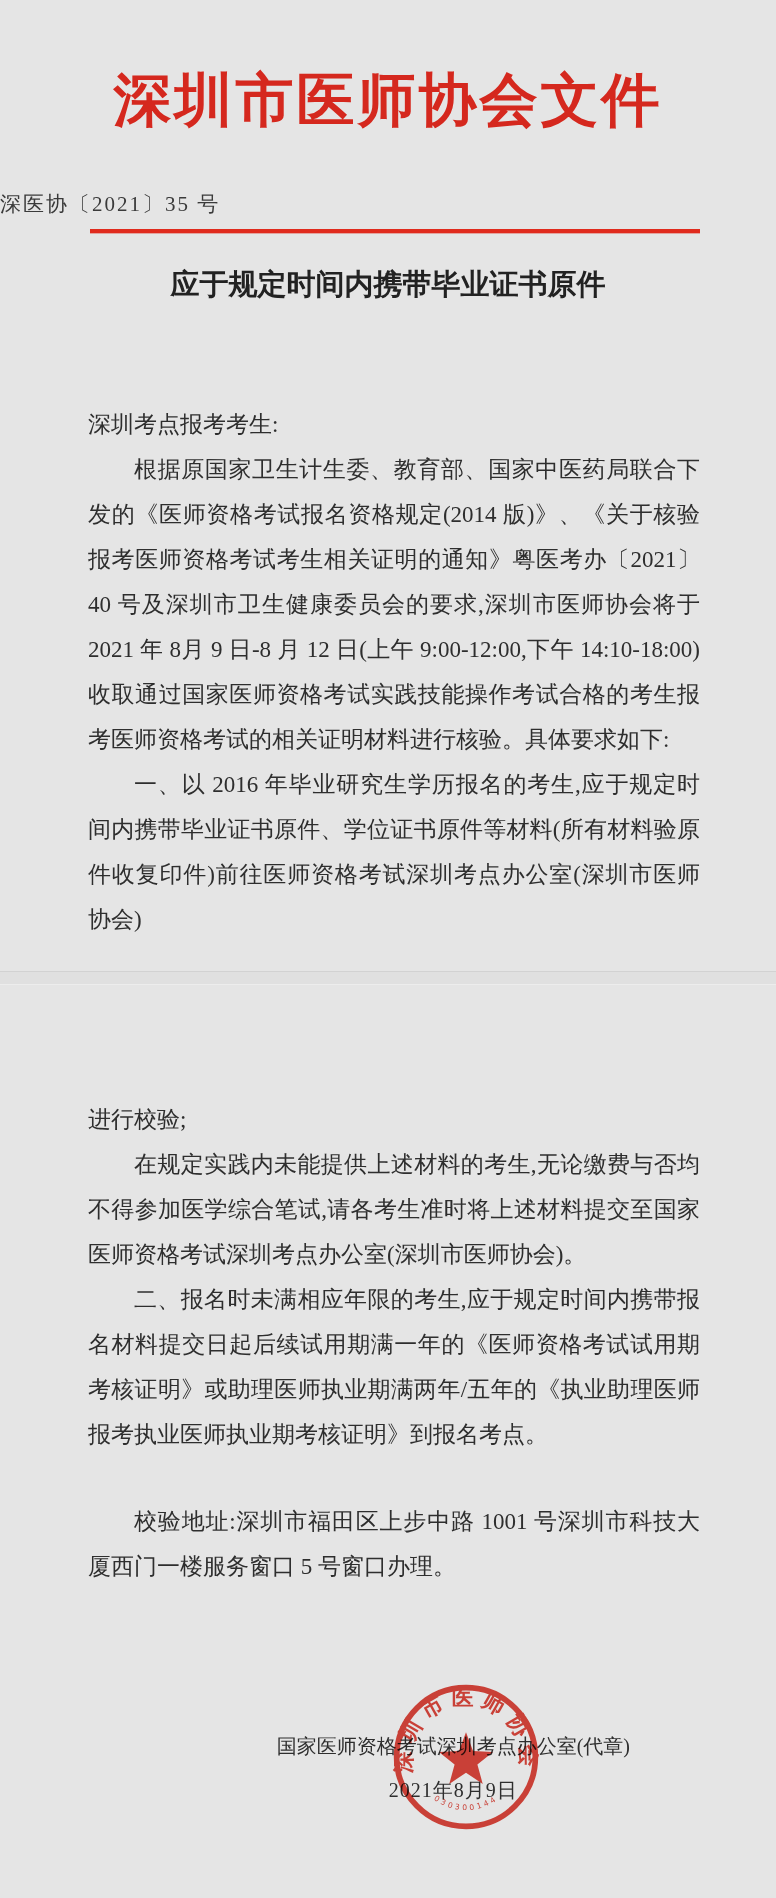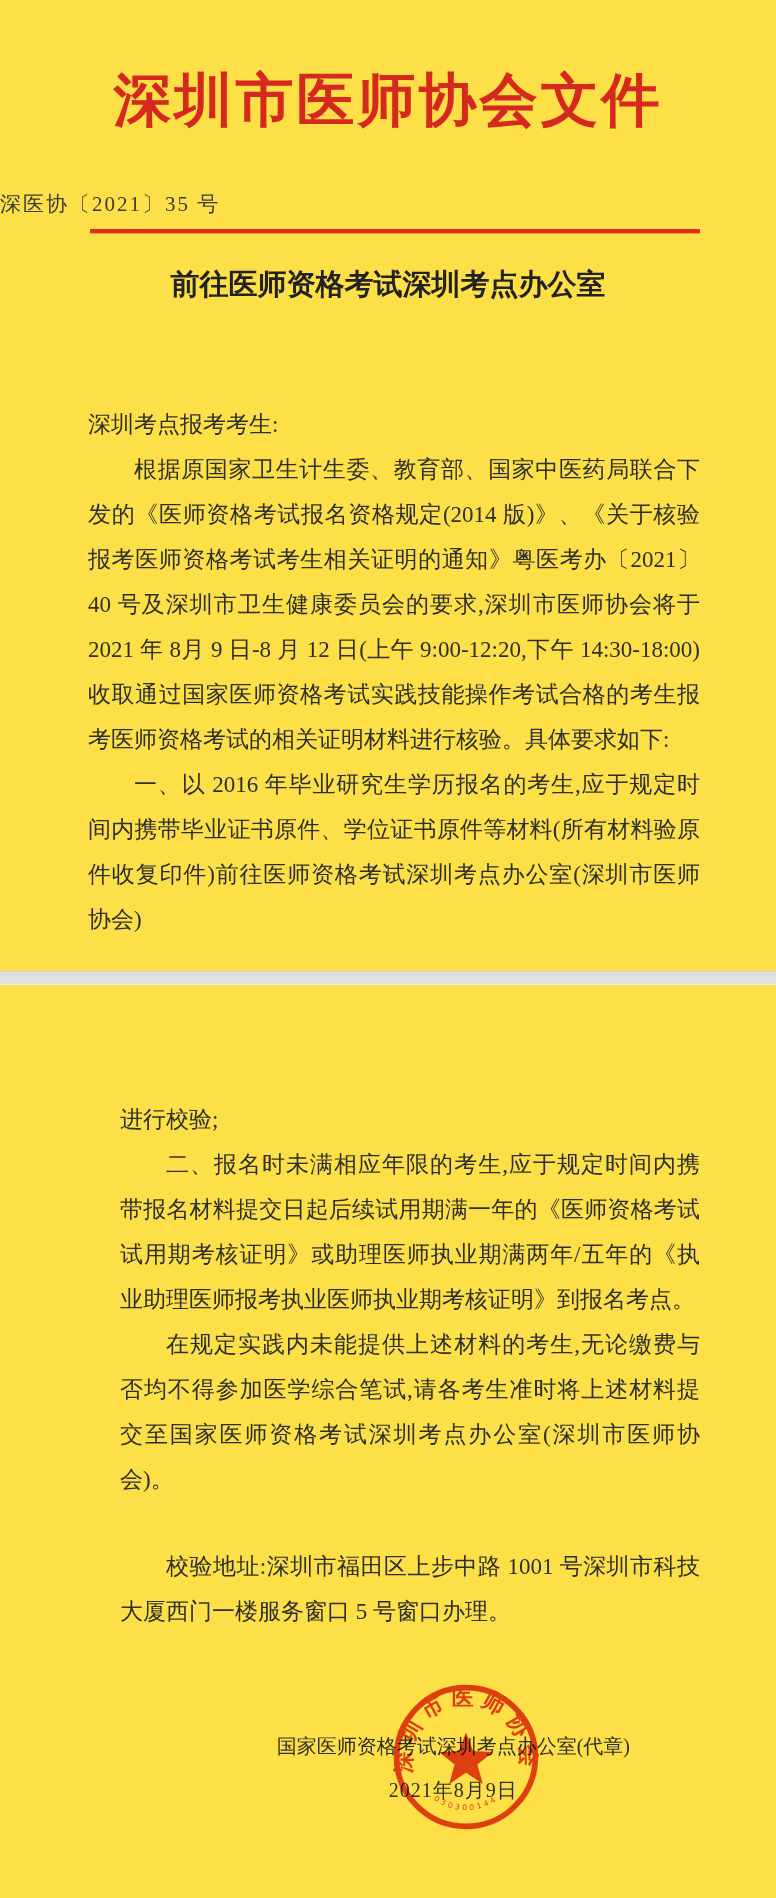--- a/index.html
+++ b/index.html
@@ -4,21 +4,21 @@
 <style>
   html, body { margin: 0; padding: 0; }
   body {
     width: 776px; height: 1898px;
     background: #ffffff;
     font-family: "Liberation Serif", "DejaVu Serif", serif;
     color: #2e2e2e;
     position: relative;
     overflow: hidden;
   }
-  .page { position: relative; background: #fde047; width: 776px; }
+  .page { position: relative; background: #e5e5e5; width: 776px; }
   .page1 { height: 971px; }
   .page2 { height: 913px; }
   .page-separator {
     width: 776px; height: 14px;
     background: #e0e0e0;
     border-top: 1px solid #d2d2d2;
     border-bottom: 1px solid #ededed;
     box-sizing: border-box;
   }
   .org-header {
@@ -48,21 +48,21 @@
     line-height: 44px;
     color: #222;
   }
   .body-text {
     position: absolute; left: 88px; right: 76px;
     font-size: 23px; line-height: 45px;
     text-align: justify;
     color: #2e2e2e;
   }
   .body1 { top: 402px; }
-  .body2 { top: 112px; margin-left: 32px; }
+  .body2 { top: 112px; }
   .body-text p { margin: 0; }
   .indent { text-indent: 2em; }
   .gap-before { margin-top: 42px !important; }
   .page-num {
     position: absolute; top: 862px; left: 0; right: 0;
     text-align: center; font-size: 16px; color: #444;
   }
   .footer {
     position: absolute; top: 748px; right: 146px;
     text-align: center;
@@ -79,37 +79,37 @@
   }
 </style>
 </head>
 <body>
 
 <div class="page page1">
   <div class="org-header">深圳市医师协会文件</div>
   <div class="doc-number">深医协〔2021〕35 号</div>
   <div class="red-divider"></div>
   <div class="doc-title">
-    <div>前往医师资格考试深圳考点办公室</div>
+    <div>应于规定时间内携带毕业证书原件</div>
   </div>
   <div class="body-text body1">
     <p>深圳考点报考考生:</p>
-    <p class="indent">根据原国家卫生计生委、教育部、国家中医药局联合下发的《医师资格考试报名资格规定(2014 版)》、《关于核验报考医师资格考试考生相关证明的通知》粤医考办〔2021〕40 号及深圳市卫生健康委员会的要求,深圳市医师协会将于 2021 年 8月 9 日-8 月 12 日(上午 9:00-12:20,下午 14:30-18:00)收取通过国家医师资格考试实践技能操作考试合格的考生报考医师资格考试的相关证明材料进行核验。具体要求如下:</p>
+    <p class="indent">根据原国家卫生计生委、教育部、国家中医药局联合下发的《医师资格考试报名资格规定(2014 版)》、《关于核验报考医师资格考试考生相关证明的通知》粤医考办〔2021〕40 号及深圳市卫生健康委员会的要求,深圳市医师协会将于 2021 年 8月 9 日-8 月 12 日(上午 9:00-12:00,下午 14:10-18:00)收取通过国家医师资格考试实践技能操作考试合格的考生报考医师资格考试的相关证明材料进行核验。具体要求如下:</p>
     <p class="indent">一、以 2016 年毕业研究生学历报名的考生,应于规定时间内携带毕业证书原件、学位证书原件等材料(所有材料验原件收复印件)前往医师资格考试深圳考点办公室(深圳市医师协会)</p>
   </div>
   <div class="page-num">1</div>
 </div>
 
 <div class="page-separator"></div>
 
 <div class="page page2">
   <div class="body-text body2">
     <p>进行校验;</p>
+    <p class="indent">在规定实践内未能提供上述材料的考生,无论缴费与否均不得参加医学综合笔试,请各考生准时将上述材料提交至国家医师资格考试深圳考点办公室(深圳市医师协会)。</p>
     <p class="indent">二、报名时未满相应年限的考生,应于规定时间内携带报名材料提交日起后续试用期满一年的《医师资格考试试用期考核证明》或助理医师执业期满两年/五年的《执业助理医师报考执业医师执业期考核证明》到报名考点。</p>
-    <p class="indent">在规定实践内未能提供上述材料的考生,无论缴费与否均不得参加医学综合笔试,请各考生准时将上述材料提交至国家医师资格考试深圳考点办公室(深圳市医师协会)。</p>
     <p class="indent gap-before">校验地址:深圳市福田区上步中路 1001 号深圳市科技大厦西门一楼服务窗口 5 号窗口办理。</p>
   </div>
 
   <div class="footer">
     <div>国家医师资格考试深圳考点办公室(代章)</div>
     <div class="date">2021年8月9日</div>
   </div>
 
   <svg class="seal" viewBox="0 0 160 160" aria-hidden="true">
     <defs>

